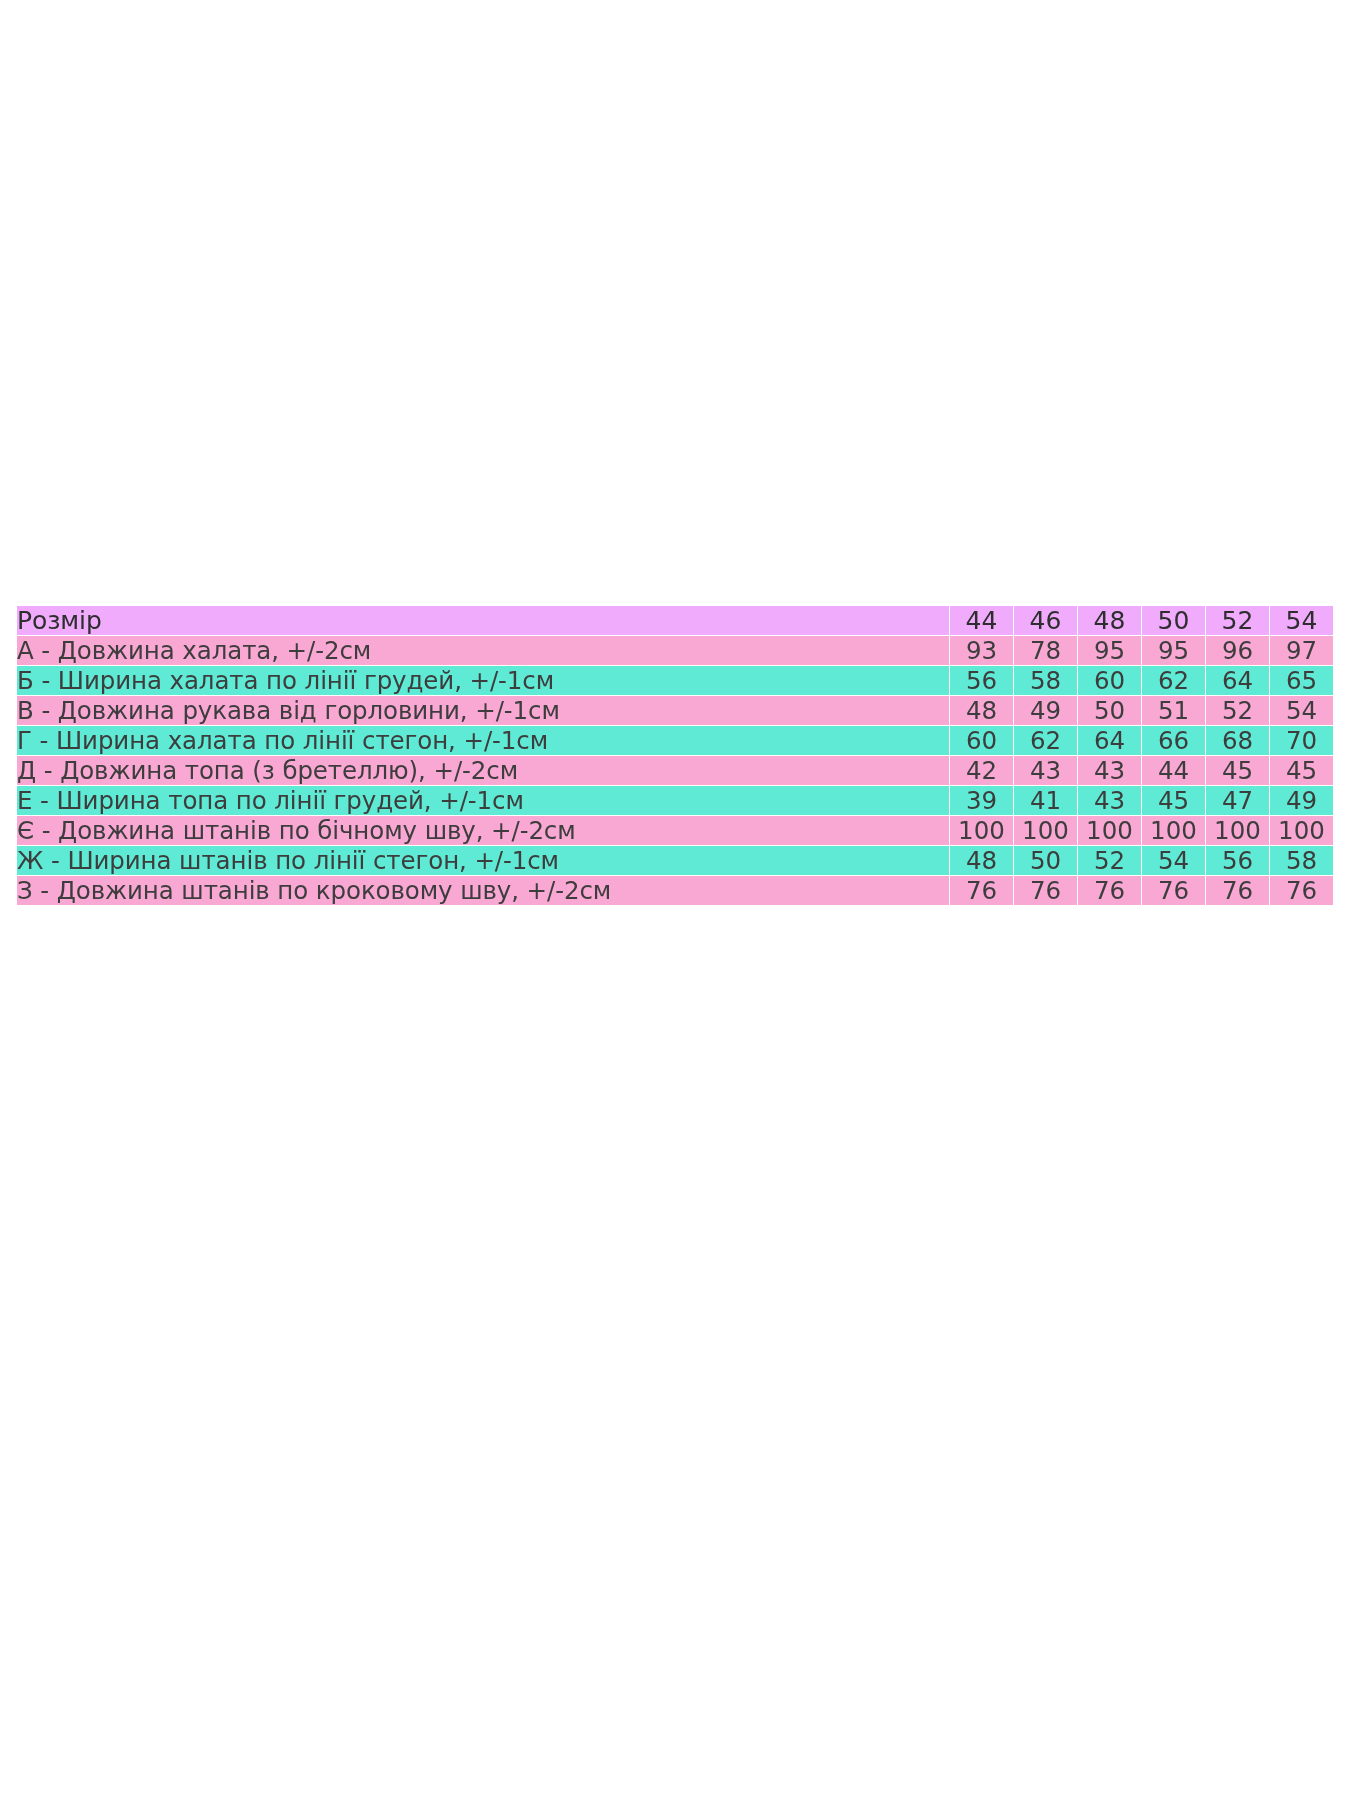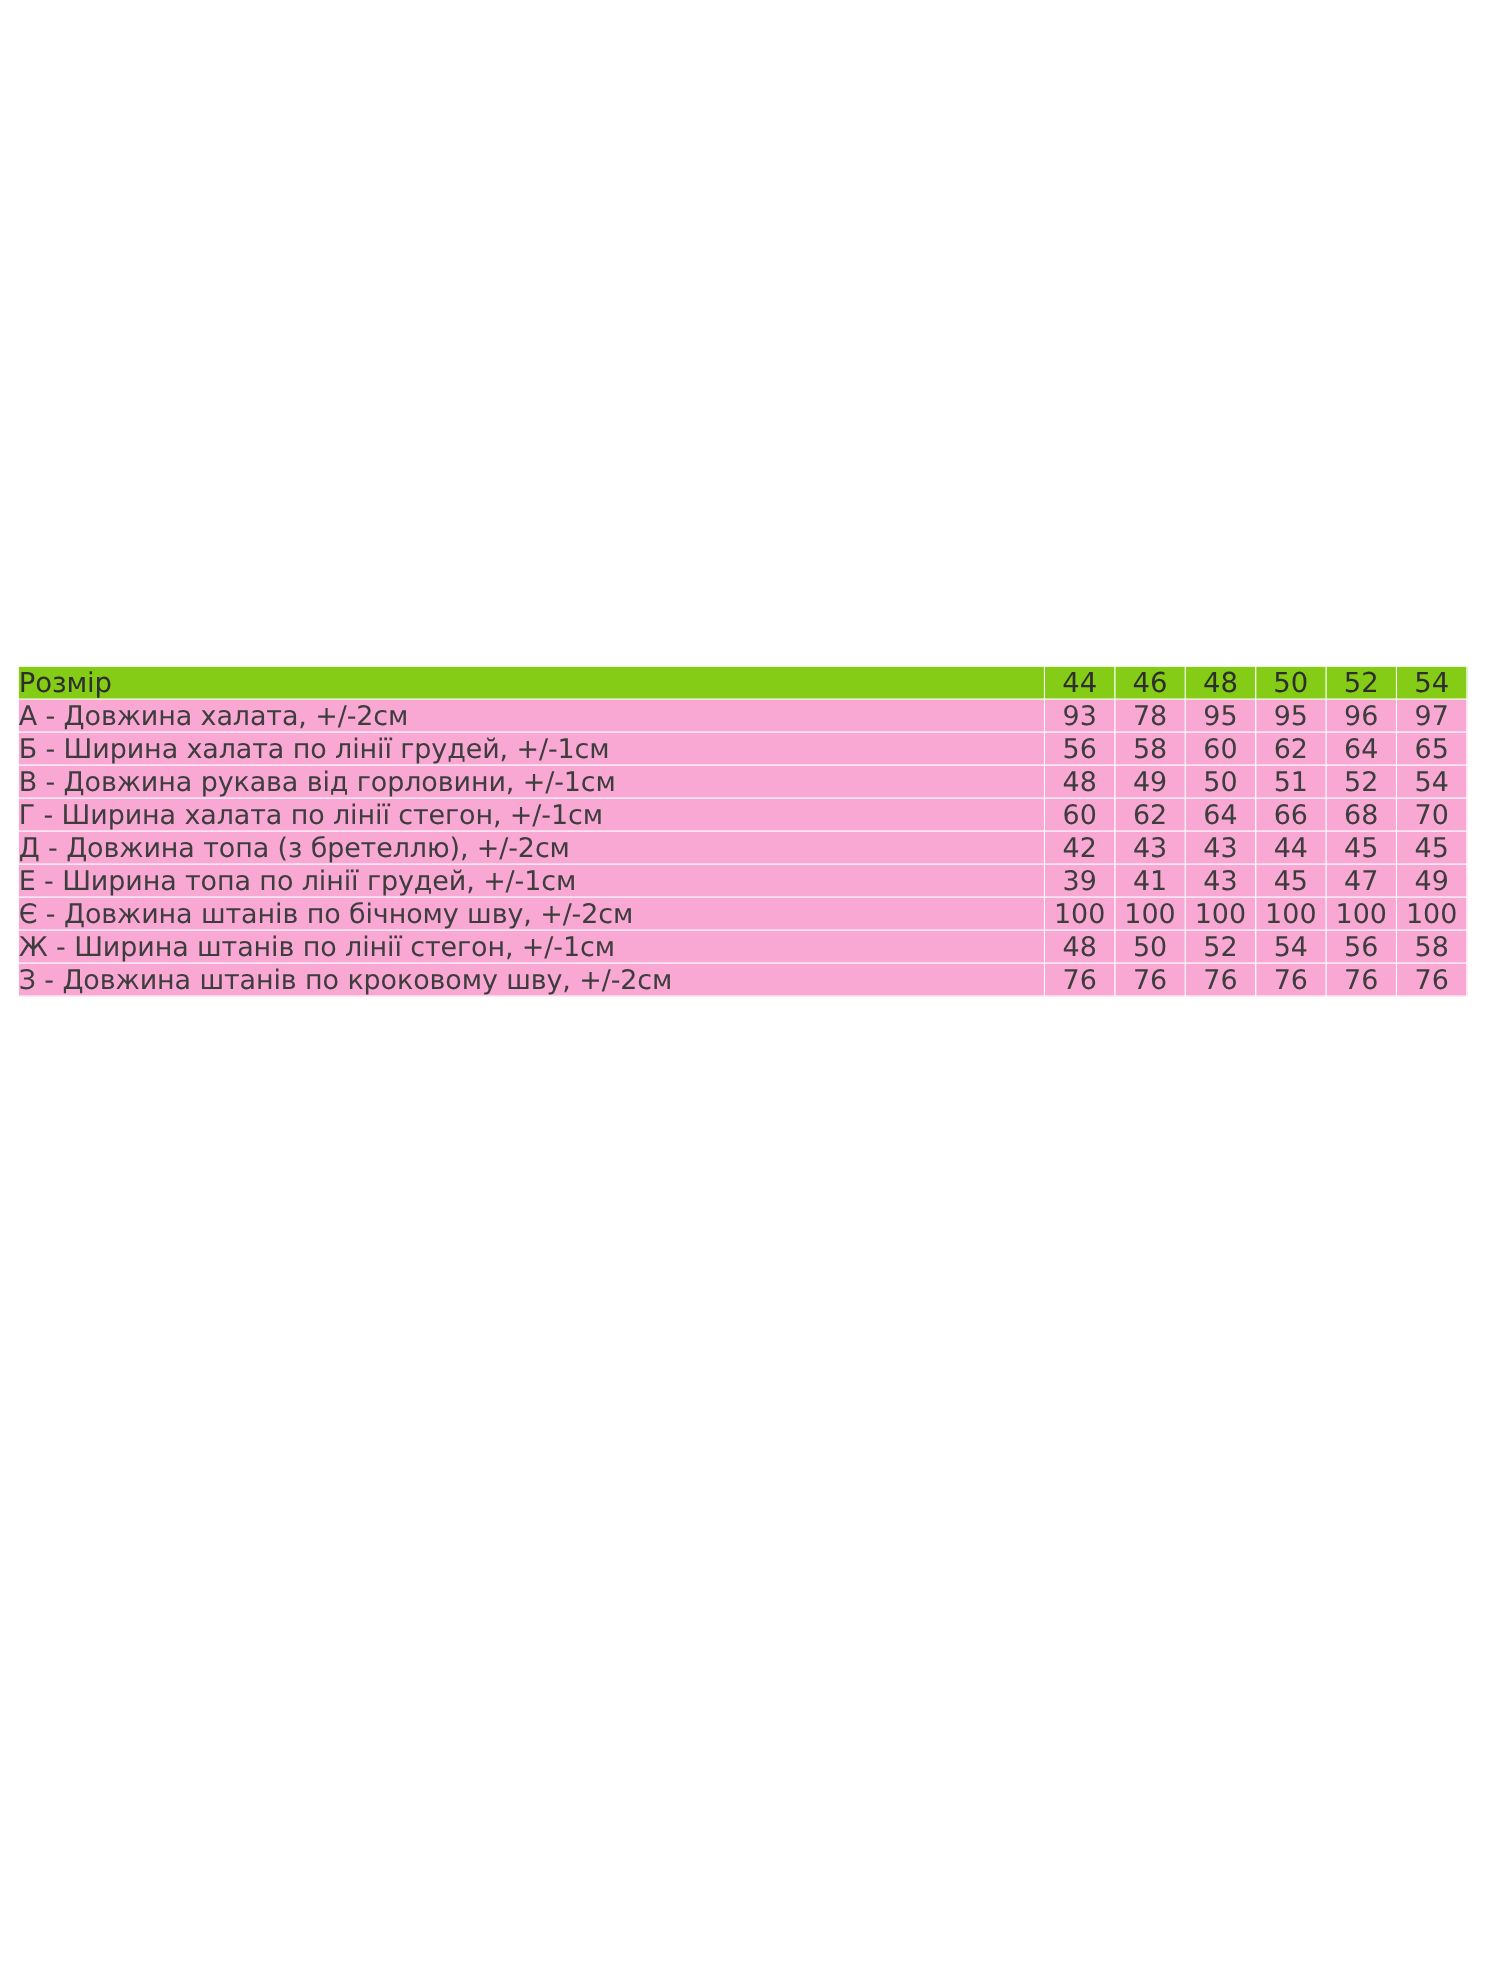--- a/index.html
+++ b/index.html
@@ -25,23 +25,23 @@
     border-collapse: collapse;
     width: 100%;
     table-layout: fixed;
   }
   table.size-table td,
   table.size-table th {
     border: 1px solid #ffffff;
     padding: 0;
     font-weight: normal;
   }
-  .row-odd td { background: #f9a8d4; }
+  .row-odd td { background: #5eead4; }
   .row-even td { background: #f9a8d4; }
-  thead tr td { background: #84cc16; }
+  thead tr td { background: #f0abfc; }
 
   .label-cell {
     text-align: left;
     padding: 9px 4px 9px 10px;
     font-size: 24.5px;
     color: #3d3d3d;
     white-space: nowrap;
     letter-spacing: -0.1px;
   }
   .header-label {

